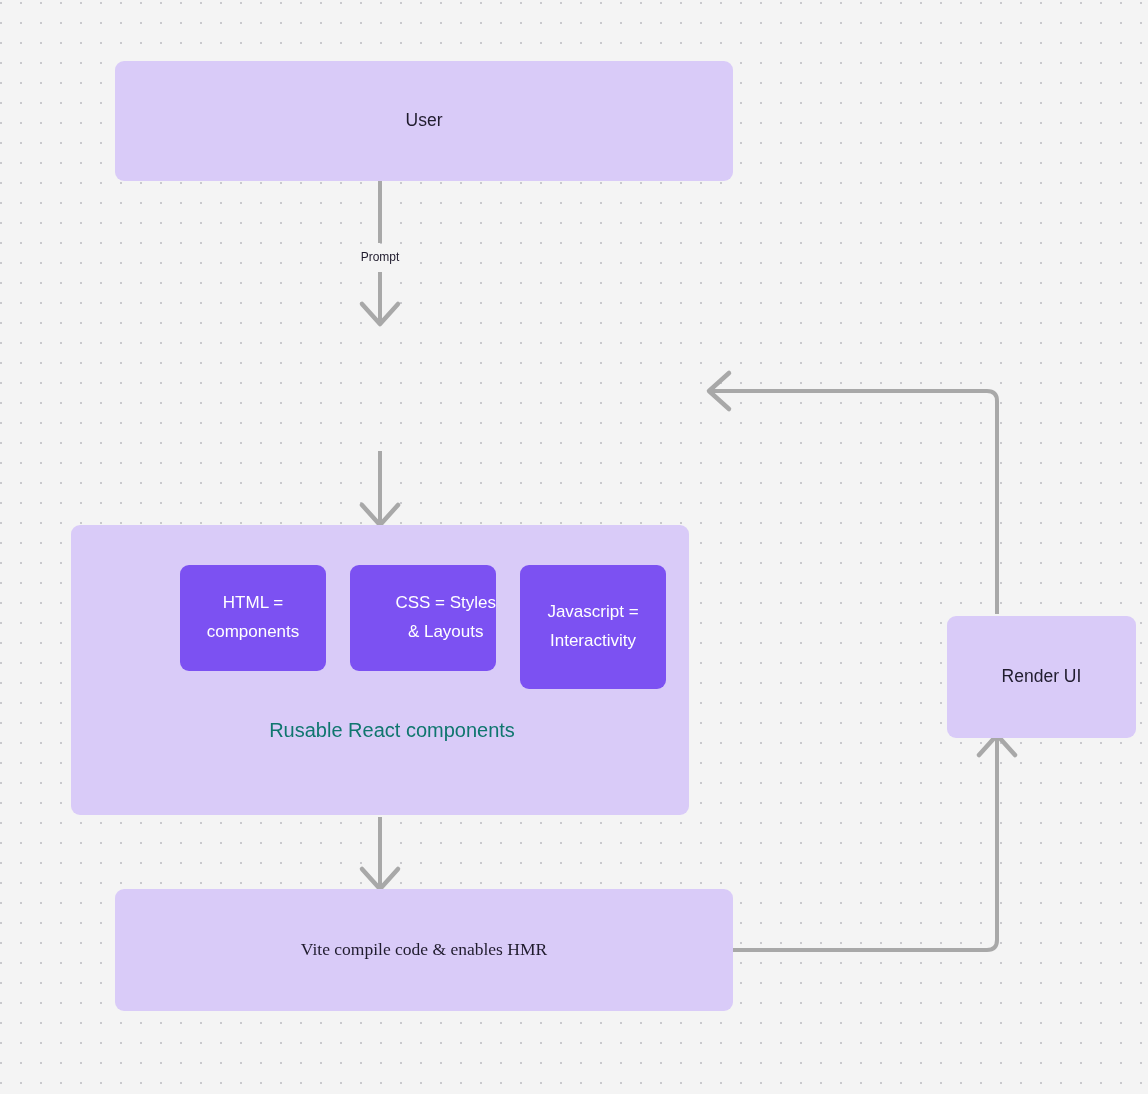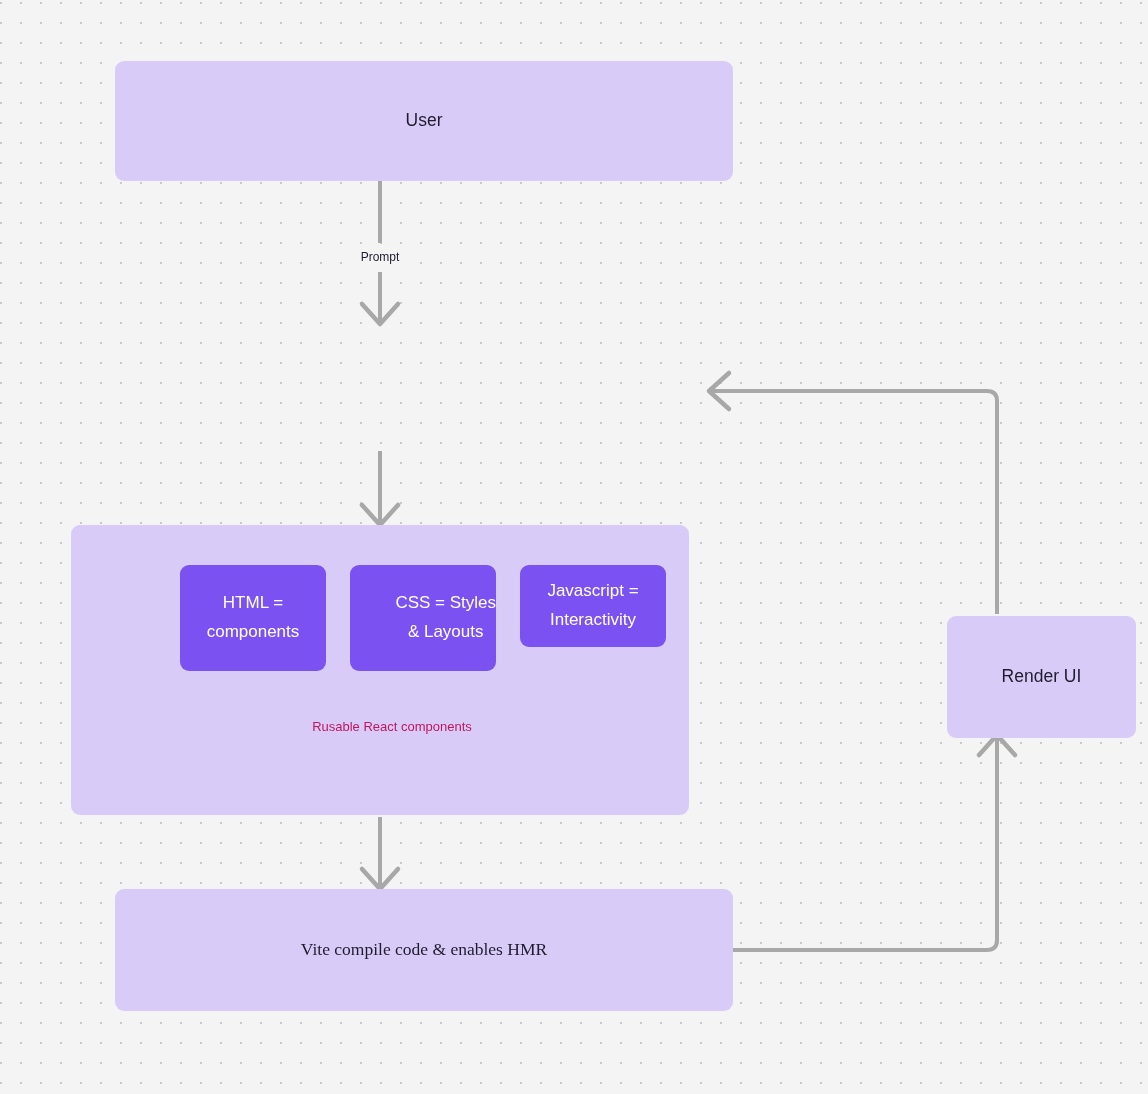--- a/index.html
+++ b/index.html
@@ -45,22 +45,22 @@
     position: absolute;
     box-sizing: border-box;
     border-radius: 9px;
     background: #d9cbf8;
   }
   .group-sub-label {
     position: absolute;
     left: 0;
     right: 0;
     text-align: center;
-    color: #be185d;
-    font-size: 13px;
+    color: #0f766e;
+    font-size: 20px;
     padding-left: 24px;
   }
   svg.edges {
     position: absolute;
     left: 0;
     top: 0;
     width: 1148px;
     height: 1094px;
     overflow: visible;
     pointer-events: none;
@@ -139,21 +139,21 @@
       </span>
     </div>
 
     <div class="node node-inner" style="left:235px; top:40px; width:146px; height:106px;justify-content:flex-end;">
       <span>
         <span>CSS = Styles</span><br>
         <span>&amp; Layouts</span>
       </span>
     </div>
 
-    <div class="node node-inner" style="left:405px; top:40px; width:146px; height:82px;">
+    <div class="node node-inner" style="left:405px; top:40px; width:146px; height:124px;">
       <span>
         <span>Javascript =</span><br>
         <span>Interactivity</span>
       </span>
     </div>
 
     <div class="group-sub-label" style="top:194px;">Rusable React components</div>
   </div>
 
   <div class="node node-outer" style="left:71px; top:889px; width:618px; height:122px;font-family:Liberation Serif, serif;">

